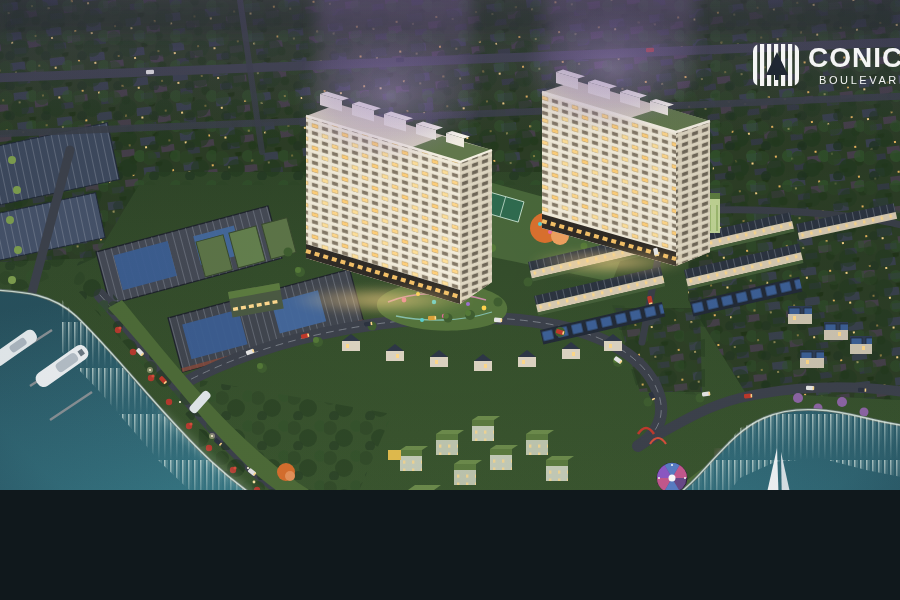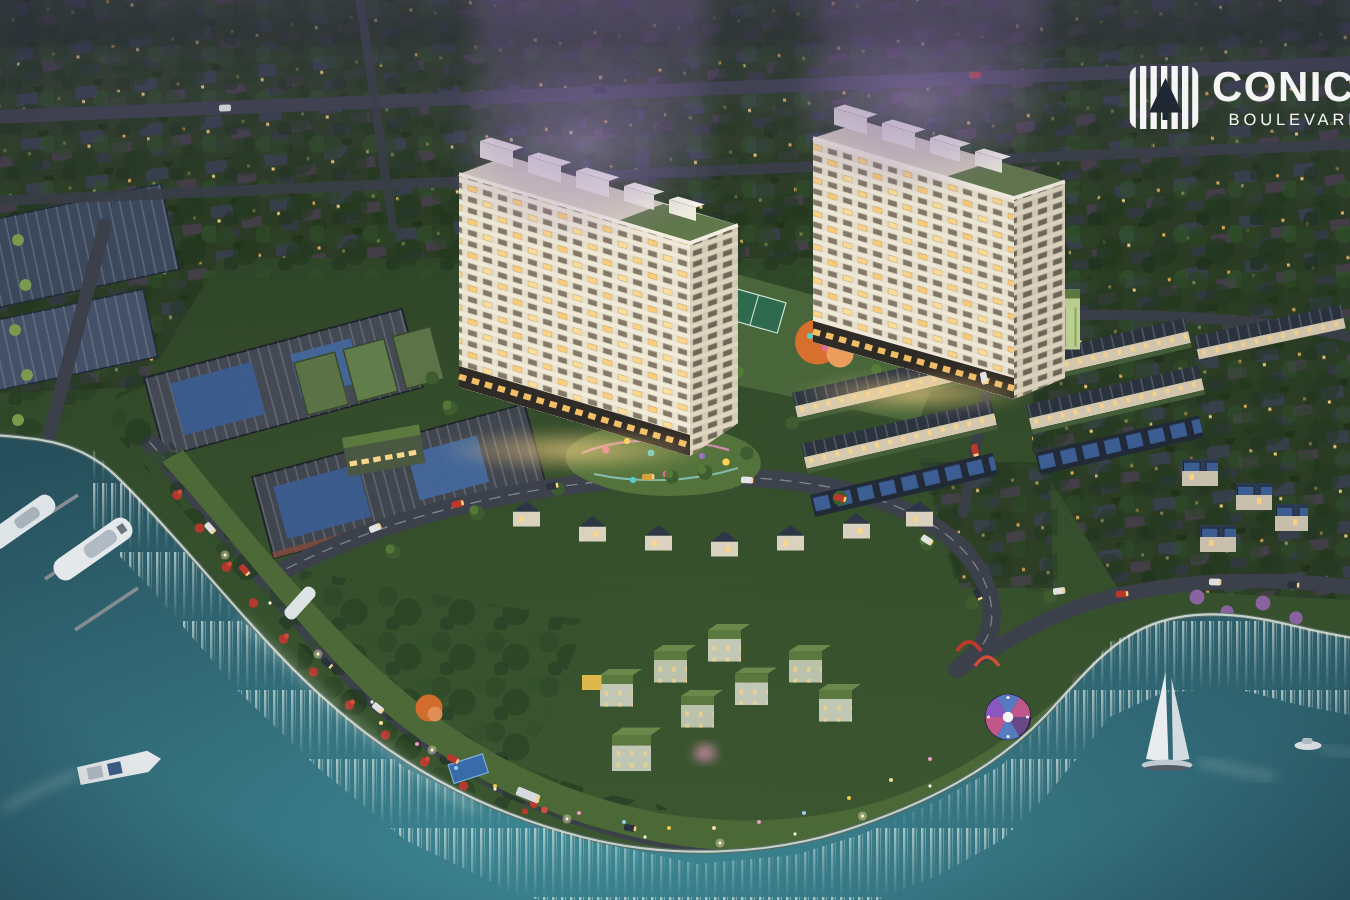--- a/index.html
+++ b/index.html
@@ -1,16 +1,16 @@
 <!DOCTYPE html>
 <html style="--water: #34707d; --water_deep: #29545f; --shore_glow: #dff0e6; --land: #35502c; --land_dark: #26391f; --road: #3d424c; --tower_facade: #ebe4d1; --tower_shadow: #d3cab4; --window_lit: #ffd78a; --roof_slate: #2c3440; --solar_panel: #3d6096; --roof_green: #5d7c40; --bloom: #a78bd0; --flower_red: #b83a2e; --play_orange: #d9702e; --logo_white: #ffffff;"><head>
 <meta charset="utf-8">
 <style>
   html,body{margin:0;padding:0;background:#10181c;}
-  .stage{position:relative;width:900px;height:600px;overflow:hidden;
+  .stage{position:relative;width:900px;height:490px;overflow:hidden;
          background:var(--land,#2f4527);font-family:"Liberation Sans",sans-serif;}
   .scene{position:absolute;inset:0;display:block;}
   .logo{position:absolute;top:44px;left:753px;display:flex;align-items:flex-start;gap:9px;opacity:.95;}
   .logo-icon{width:46px;height:42px;flex:0 0 auto;}
   .logo-text{display:flex;flex-direction:column;}
   .logo-name{font-size:28px;line-height:27px;font-weight:700;letter-spacing:1px;
              color:var(--logo_white,#fff);white-space:nowrap;}
   .logo-tagline{font-size:11px;letter-spacing:2.6px;margin-top:3px;margin-left:11px;
                 color:var(--logo_white,#fff);white-space:nowrap;font-weight:400;}
 </style>

